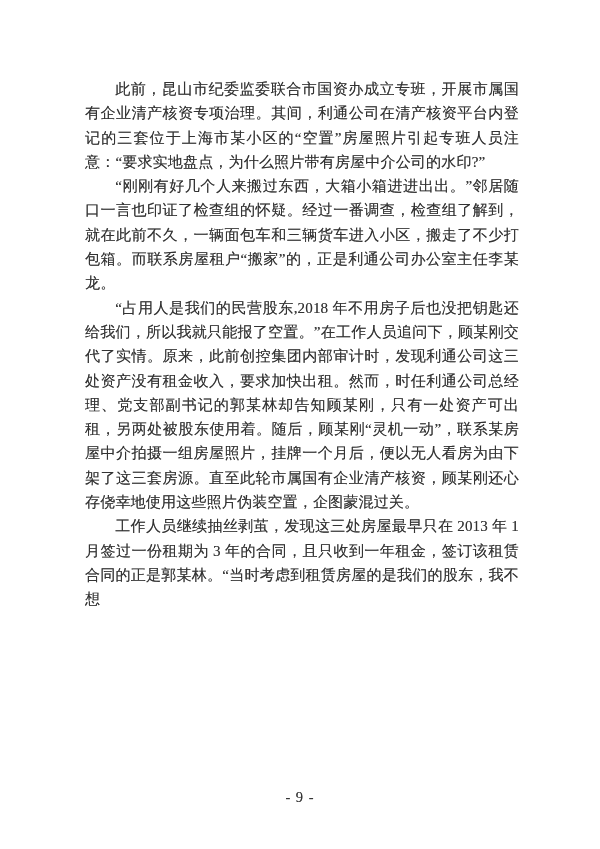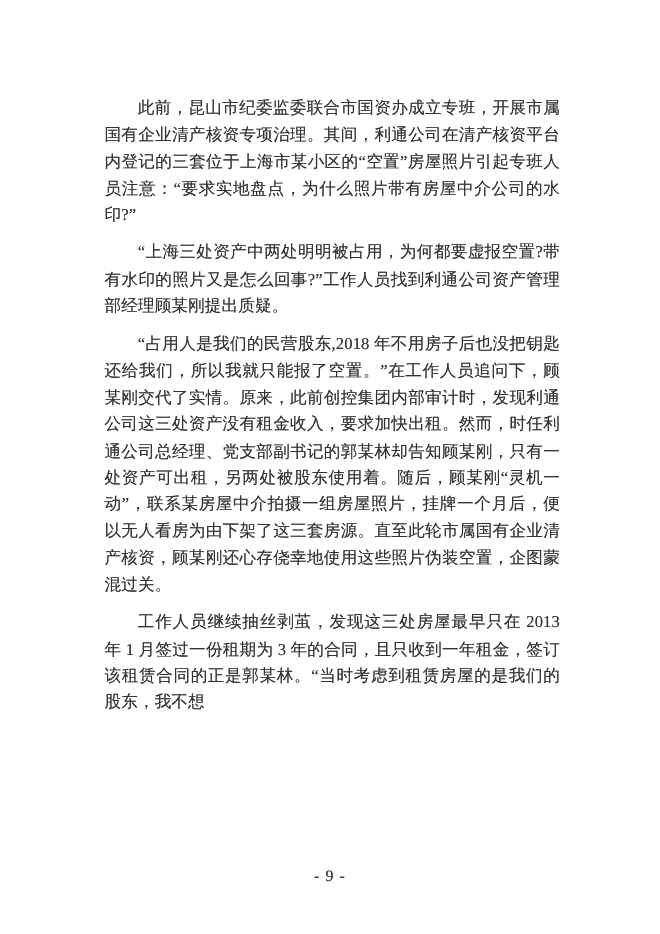--- a/index.html
+++ b/index.html
@@ -27,21 +27,21 @@
     top: 77px;
     width: 434px;
     font-size: 15.1px;
     line-height: 24.3px;
     text-align: justify;
     text-justify: inter-ideograph;
     letter-spacing: 0.1px;
     text-shadow: 0 0 0.4px rgba(40,40,40,0.55);
   }
   .text-block p {
-    margin: 10px;
+    margin: 0;
     padding: 0;
     text-indent: 2em;
   }
   .footer {
     position: absolute;
     left: 0;
     top: 787px;
     width: 600px;
     text-align: center;
     font-size: 14.5px;
@@ -49,18 +49,18 @@
     letter-spacing: 1px;
     text-shadow: 0 0 0.4px rgba(40,40,40,0.55);
   }
 </style>
 </head>
 <body>
 
 <div class="sheet">
   <div class="text-block">
     <p>此前，昆山市纪委监委联合市国资办成立专班，开展市属国有企业清产核资专项治理。其间，利通公司在清产核资平台内登记的三套位于上海市某小区的“空置”房屋照片引起专班人员注意：“要求实地盘点，为什么照片带有房屋中介公司的水印?”</p>
-    <p>“上海三处资产中两处明明被占用，为何都要虚报空置?带有水印的照片又是怎么回事?”工作人员找到利通公司资产管理部经理顾某刚提出质疑。</p>
+    <p>“刚刚有好几个人来搬过东西，大箱小箱进进出出。”邻居随口一言也印证了检查组的怀疑。经过一番调查，检查组了解到，就在此前不久，一辆面包车和三辆货车进入小区，搬走了不少打包箱。而联系房屋租户“搬家”的，正是利通公司办公室主任李某龙。</p>
     <p>“占用人是我们的民营股东,2018 年不用房子后也没把钥匙还给我们，所以我就只能报了空置。”在工作人员追问下，顾某刚交代了实情。原来，此前创控集团内部审计时，发现利通公司这三处资产没有租金收入，要求加快出租。然而，时任利通公司总经理、党支部副书记的郭某林却告知顾某刚，只有一处资产可出租，另两处被股东使用着。随后，顾某刚“灵机一动”，联系某房屋中介拍摄一组房屋照片，挂牌一个月后，便以无人看房为由下架了这三套房源。直至此轮市属国有企业清产核资，顾某刚还心存侥幸地使用这些照片伪装空置，企图蒙混过关。</p>
     <p>工作人员继续抽丝剥茧，发现这三处房屋最早只在 2013 年 1 月签过一份租期为 3 年的合同，且只收到一年租金，签订该租赁合同的正是郭某林。“当时考虑到租赁房屋的是我们的股东，我不想</p>
   </div>
   <div class="footer">- 9 -</div>
 </div>
 
 </body></html>

